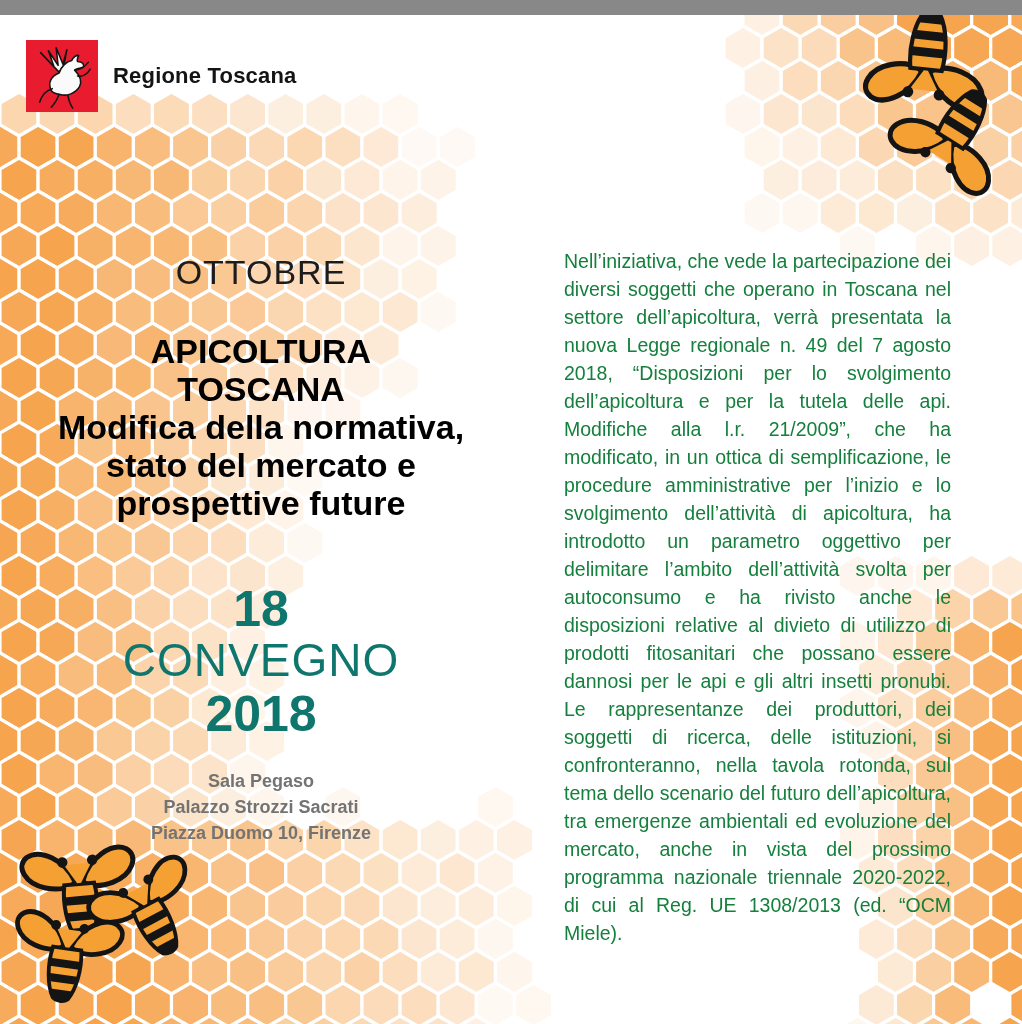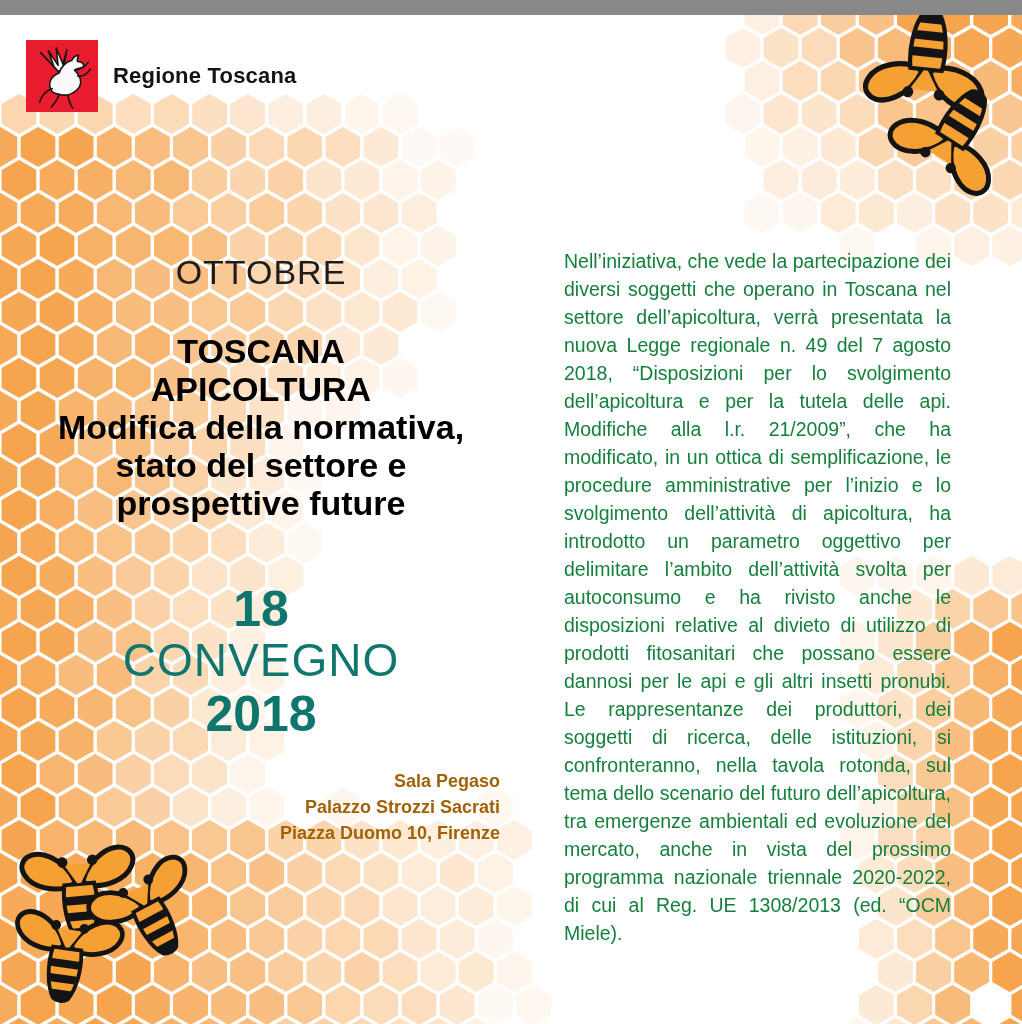--- a/index.html
+++ b/index.html
@@ -30,21 +30,21 @@
   .kicker{
     font-size:34px;font-weight:300;color:#1c1c1c;letter-spacing:1px;
     white-space:nowrap;
   }
   .title{margin-top:40px;font-size:34px;font-weight:bold;line-height:38px;color:#000;}
   .title div{white-space:nowrap;}
   .date-block{margin-top:62px;color:#0f766e;}
   .date-day{font-size:50px;font-weight:bold;line-height:50px;}
   .date-month{font-size:46px;font-weight:300;line-height:52px;letter-spacing:1px;white-space:nowrap;}
   .date-year{font-size:50px;font-weight:bold;line-height:56px;text-align:center;}
-  .venue{margin-top:26px;font-size:18px;font-weight:bold;line-height:26px;color:#a16207;text-align:right;}
+  .venue{margin-top:26px;font-size:18px;font-weight:bold;line-height:26px;color:#737373;}
   .venue div{white-space:nowrap;}
 
   
   .right-col{
     position:absolute;left:564px;top:232px;width:387px;
   }
   .right-col p{
     margin:0;
     font-size:19.5px;line-height:28px;color:#15803d;
     text-align:justify;
@@ -665,24 +665,24 @@
           </g>
         </svg>
       </div>
       <div class="brand-label">Regione Toscana</div>
     </div>
 
     <div class="left-col">
       <div class="kicker">OTTOBRE</div>
 
       <div class="title">
+        <div>APICOLTURA</div>
         <div>TOSCANA</div>
-        <div>APICOLTURA</div>
         <div>Modifica della normativa,</div>
-        <div>stato del settore e</div>
+        <div>stato del mercato e</div>
         <div>prospettive future</div>
       </div>
 
       <div class="date-block">
         <div class="date-day">18</div>
         <div class="date-month">CONVEGNO</div>
         <div class="date-year">2018</div>
       </div>
 
       <div class="venue">

